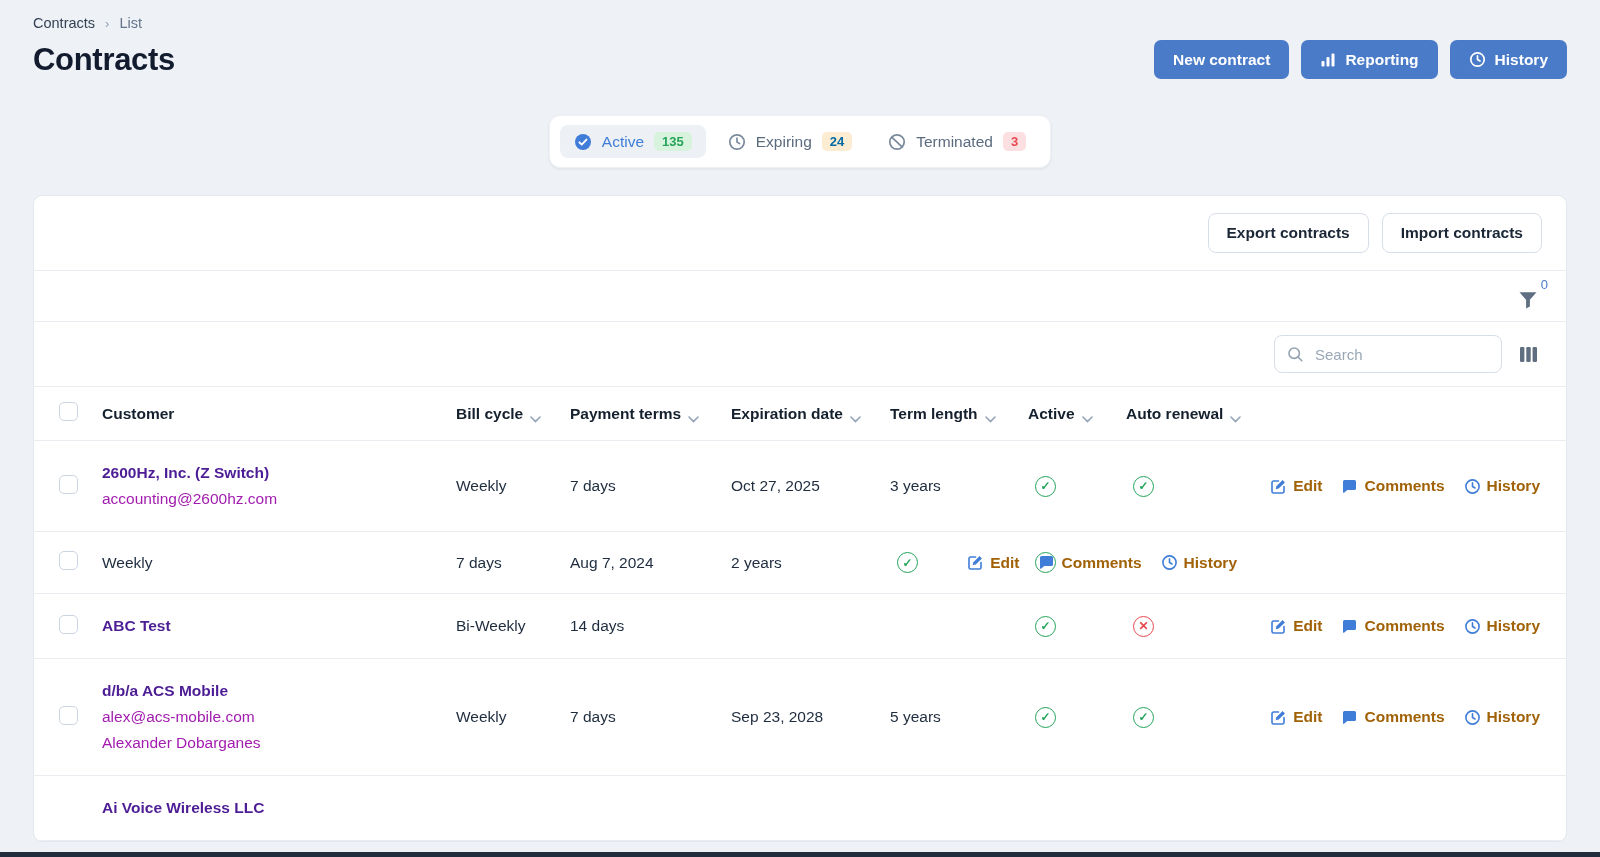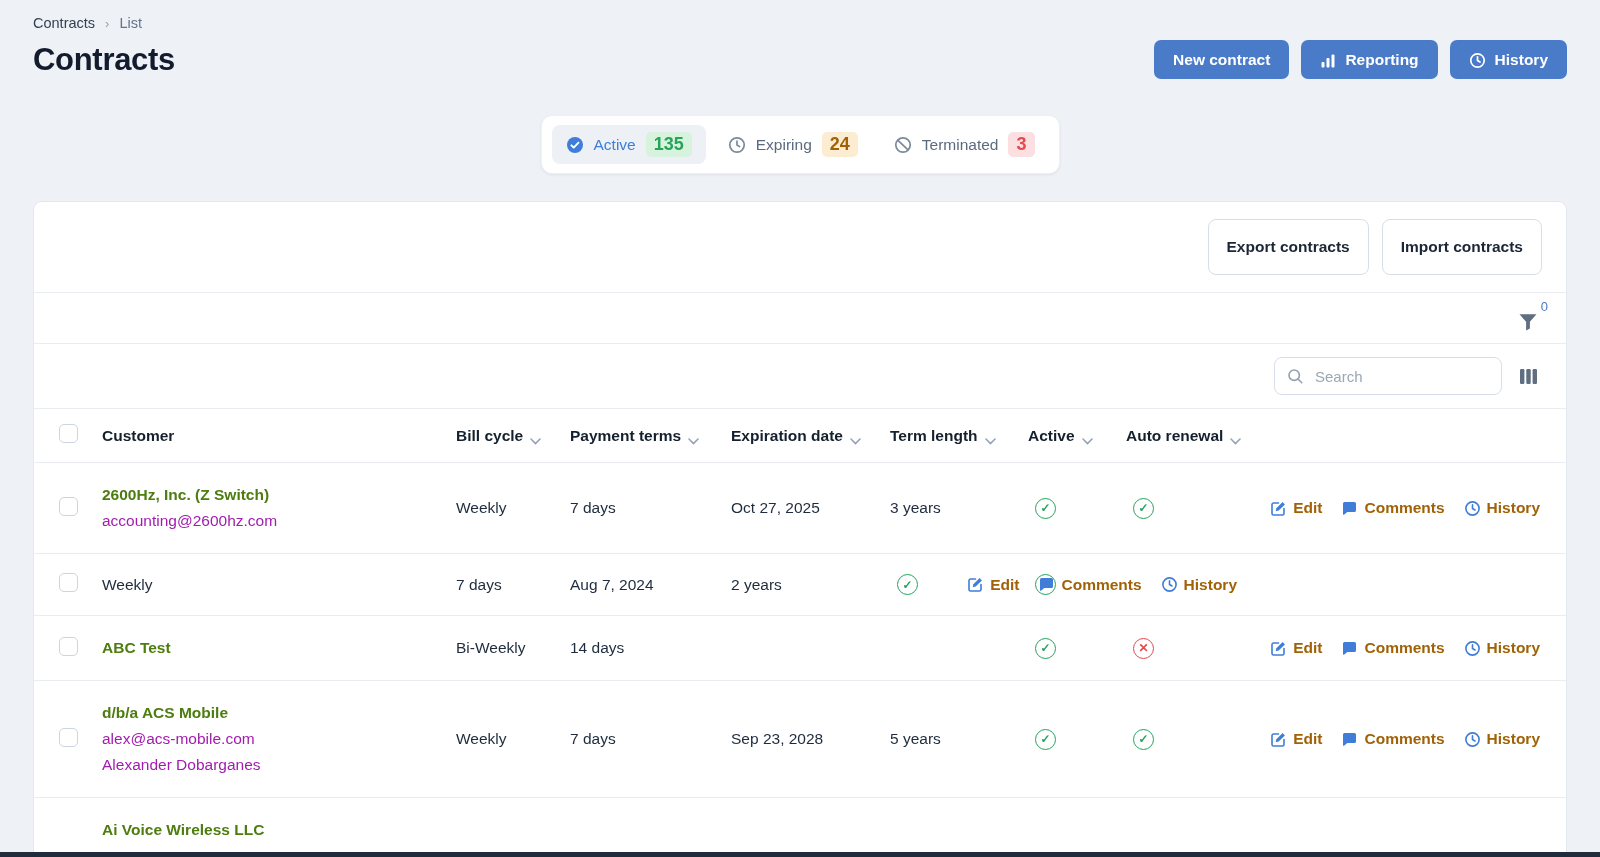--- a/index.html
+++ b/index.html
@@ -11,42 +11,42 @@
   }
   .top-area { padding: 15px 33px 0 33px; }
   .breadcrumb { display: flex; align-items: center; gap: 10px; font-size: 14.5px; color: #334155; }
   .breadcrumb .sep { color: #94a3b8; font-size: 13px; }
   .breadcrumb .current { color: #64748b; }
   .title-row { margin-top: 9px; display: flex; align-items: center; justify-content: space-between; }
   h1 { margin: 0; font-size: 31px; font-weight: 700; color: #121c2e; letter-spacing: -0.3px; }
   .header-actions { display: flex; gap: 12px; }
   .btn-primary {
     background: #4a7bc8; color: #fff; border: none; border-radius: 7px; height: 39px;
-    padding: 10px 19px; font-size: 15.5px; font-weight: 600; display: inline-flex;
-    align-items: flex-end; gap: 9px; cursor: pointer; font-family: inherit;
+    padding: 0 19px; font-size: 15.5px; font-weight: 600; display: inline-flex;
+    align-items: center; gap: 9px; cursor: pointer; font-family: inherit;
   }
   
   .tabs-wrap { display: flex; justify-content: center; margin-top: 36px; }
   .tabs {
     background: #fff; border: 1px solid #eef1f4; border-radius: 11px; padding: 9px 10px;
     display: flex; gap: 8px; box-shadow: 0 1px 3px rgba(16,24,40,.07);
   }
   .tab { display: flex; align-items: center; gap: 10px; padding: 7px 14px; border-radius: 8px;
     font-size: 15.5px; color: #5b6b7f; cursor: pointer; }
   .tab.active { background: #edf1f5; color: #3f7dd8; }
-  .badge { font-size: 18px; font-weight: 600; padding: 2px 8px; border-radius: 5px; }
+  .badge { font-size: 13px; font-weight: 600; padding: 2px 8px; border-radius: 5px; }
   .badge.green { background: #d7f3de; color: #27a35a; }
-  .badge.orange { background: #fcecd2; color: #a16207; }
+  .badge.orange { background: #fcecd2; color: #0369a1; }
   .badge.red { background: #fbdfe1; color: #e5484d; }
   
   .card { margin: 27px 33px 0 33px; background: #fff; border: 1px solid #e3e8ee;
     border-radius: 9px; overflow: hidden; }
   .card-toolbar { display: flex; justify-content: flex-end; gap: 13px; padding: 17px 24px;
     border-bottom: 1px solid #e9edf2; }
-  .btn-secondary { background: #fff; border: 1px solid #d7dee8; border-radius: 8px; height: 56px;
+  .btn-secondary { background: #fff; border: 1px solid #d7dee8; border-radius: 8px; height: 40px;
     padding: 0 18px; font-size: 15.5px; font-weight: 700; color: #1b2636; cursor: pointer;
     font-family: inherit; }
   .filter-row { display: flex; justify-content: flex-end; padding: 20px 28px 12px;
     border-bottom: 1px solid #e9edf2; }
   .funnel-wrap { position: relative; cursor: pointer; }
   .filter-count { position: absolute; top: -14px; right: -10px; color: #4a7bc8; font-size: 13px; }
   .search-row { display: flex; justify-content: flex-end; align-items: center; gap: 17px;
     padding: 13px 28px; }
   .search-box { width: 228px; height: 38px; border: 1px solid #d7dee8; border-radius: 8px;
     display: flex; align-items: center; gap: 9px; padding: 0 12px; background: #fff; }
@@ -58,21 +58,21 @@
   .grid { display: grid; grid-template-columns: 68px 354px 114px 161px 159px 138px 98px 137px 1fr;
     align-items: center; }
   .thead { border-top: 1px solid #e9edf2; border-bottom: 1px solid #e9edf2; padding: 15px 0;
     font-weight: 700; font-size: 15.5px; color: #15202e; }
   .th { display: flex; align-items: flex-end; gap: 7px; }
   .th.sortable { cursor: pointer; }
   .cb-cell { padding-left: 25px; }
   .checkbox { width: 19px; height: 19px; border: 1.6px solid #cbd5e1; border-radius: 5px;
     background: #fff; display: inline-block; cursor: pointer; }
   .trow { border-bottom: 1px solid #e9edf2; padding: 19px 0; font-size: 15.5px; color: #1e2c3e; }
-  .cust-name { font-weight: 700; color: #4d7c0f; line-height: 26px; }
+  .cust-name { font-weight: 700; color: #4c1d95; line-height: 26px; }
   .cust-detail { color: #a21caf; line-height: 26px; }
   .status-icon { width: 21px; height: 21px; border-radius: 50%; border: 1.6px solid;
     display: inline-flex; align-items: center; justify-content: center; font-size: 12px;
     font-weight: 700; margin-left: 7px; }
   .status-icon.ok { color: #23a45b; border-color: #23a45b; }
   .status-icon.bad { color: #e5484d; border-color: #e5484d; }
   .actions-cell { display: flex; justify-content: flex-end; gap: 19px; padding-right: 26px; }
   .action { color: #a16207; display: inline-flex; align-items: center; gap: 6px;
     font-size: 15.5px; font-weight: 700; text-decoration: none; cursor: pointer; white-space: nowrap; }
   .bottom-edge { position: fixed; left: 0; right: 0; bottom: 0; height: 5px; background: #202b3c; }

